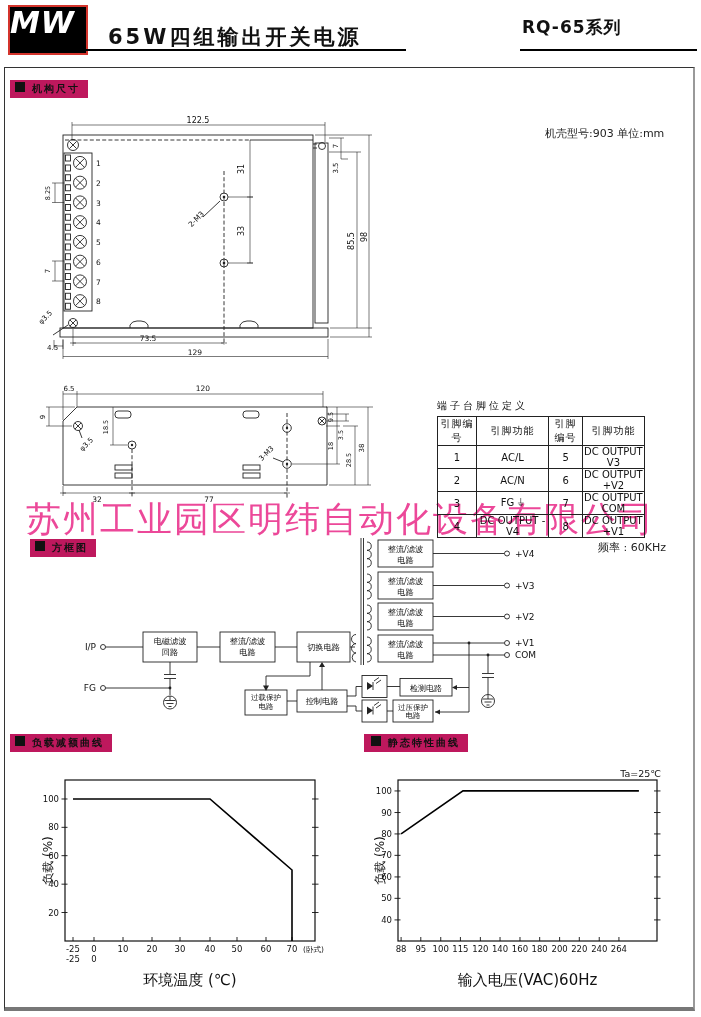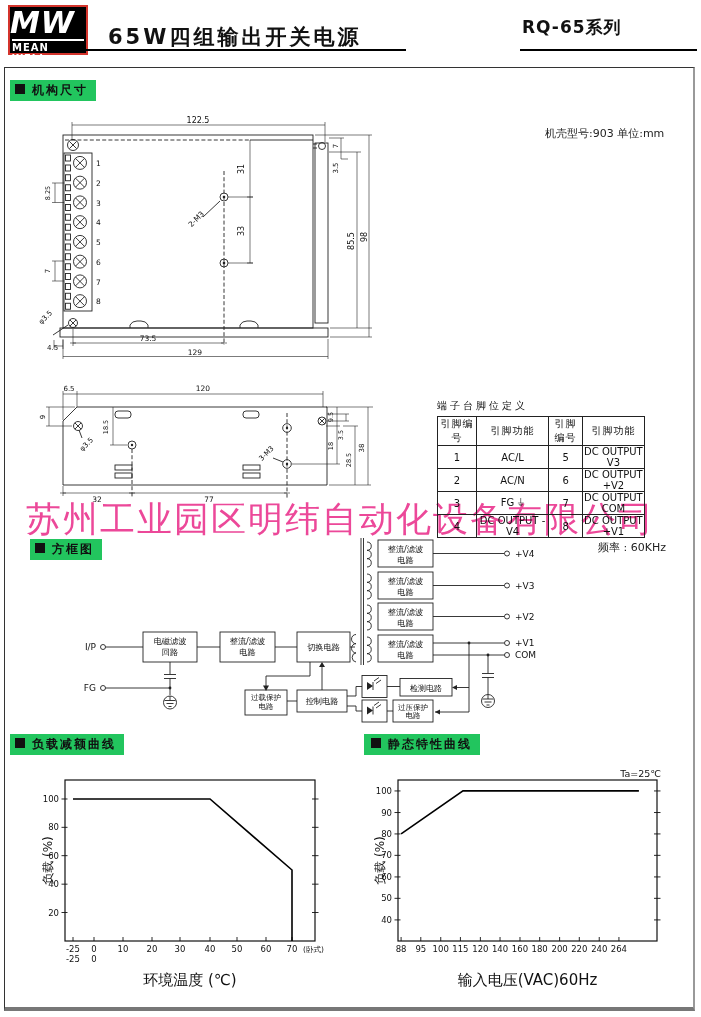--- a/index.html
+++ b/index.html
@@ -4,27 +4,27 @@
 <style>
   html,body{margin:0;padding:0;}
   body{width:701px;height:1017px;position:relative;background:#fff;
        font-family:"DejaVu Sans","Liberation Sans",sans-serif;color:#111;}
   .abs{position:absolute;}
   
   .logo{left:8px;top:5px;width:80px;height:50px;background:#000000;border:2px solid #d4342c;
         box-sizing:border-box;text-align:left;}
   .logo-mw{color:#fff;font-weight:bold;font-style:italic;font-size:30px;line-height:32px;letter-spacing:1px;}
   .logo-brand{color:#fff;font-weight:bold;font-size:10px;letter-spacing:1px;border-top:2px solid #fff;
-              margin:0 2px;padding-top:1px;}
+              margin:16px 2px;padding-top:1px;}
   .title-left{left:108px;top:23px;font-size:21px;font-weight:bold;letter-spacing:3px;}
   .title-right{left:522px;top:16px;font-size:17px;font-weight:bold;letter-spacing:1px;}
   .rule{background:#000;height:2px;}
   .main-frame{left:4px;top:67px;width:691px;height:944px;border:1px solid #333;
               border-right:2px solid #999;border-bottom:4px solid #777;box-sizing:border-box;}
-  .sec-label{background:#22c55e;font-size:12px;font-weight:bold;letter-spacing:2px;
+  .sec-label{background:#be185d;font-size:10px;font-weight:bold;letter-spacing:2px;
              padding:2px 8px 2px 5px;white-space:nowrap;z-index:3;}
   .sec-label .sq{display:inline-block;width:10px;height:10px;background:#111;margin-right:7px;}
   .note{font-size:11px;color:#222;white-space:nowrap;z-index:3;}
   .watermark{left:26px;top:496px;width:660px;font-size:35px;letter-spacing:2px;color:#ec4899;
              white-space:nowrap;z-index:0;}
   svg{position:absolute;overflow:visible;z-index:2;}
   svg text{fill:#111;stroke:none;font-family:"DejaVu Sans","Liberation Sans",sans-serif;}
   #mech-top line,#mech-top path,#mech-top rect,#mech-top circle,
   #mech-bottom line,#mech-bottom path,#mech-bottom rect,#mech-bottom circle,
   #block-svg line,#block-svg path,#block-svg rect,#block-svg circle,#block-svg polyline

